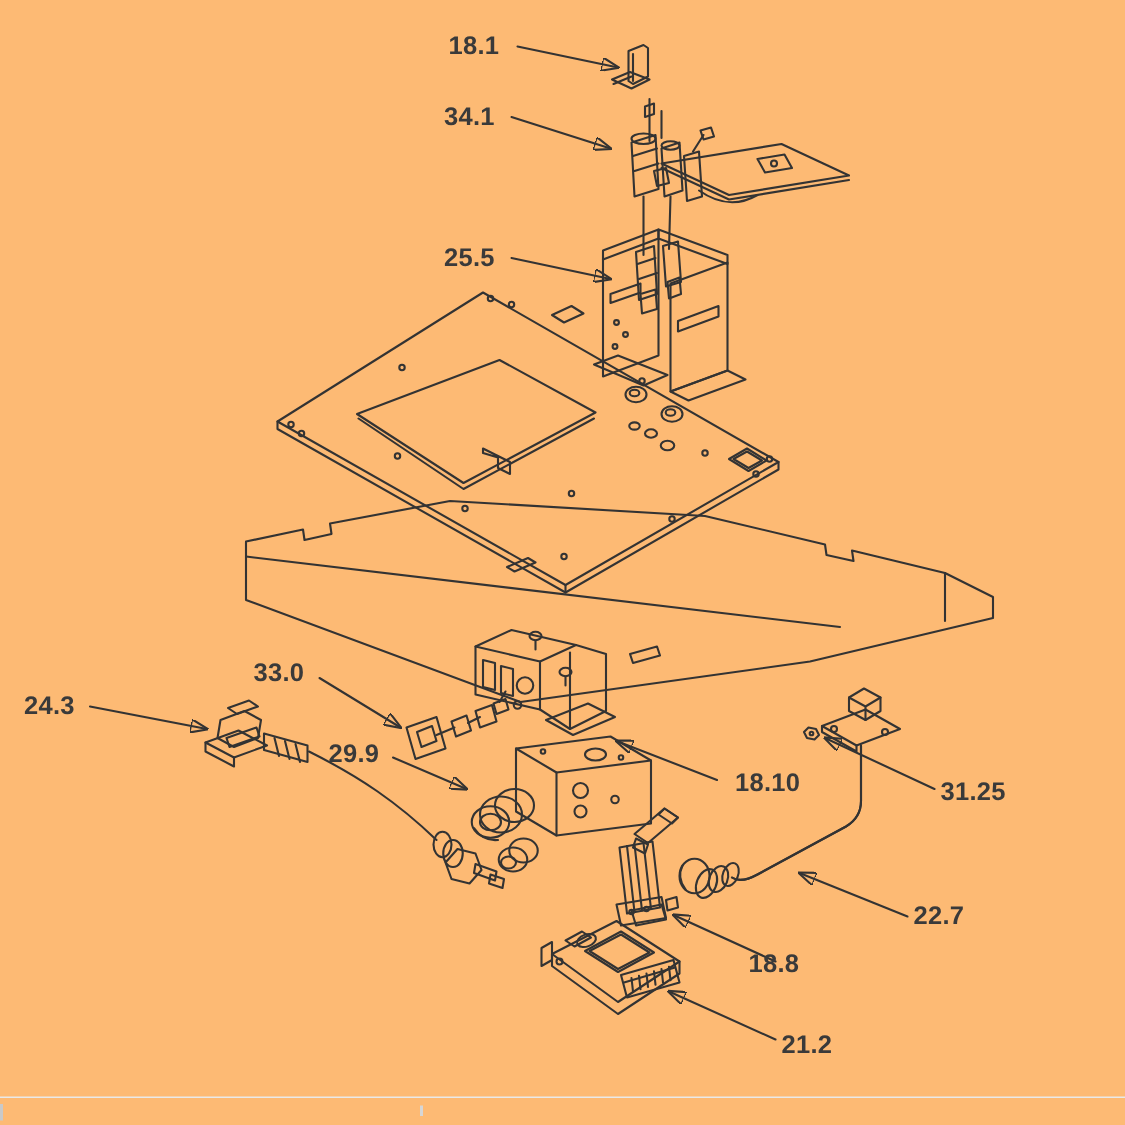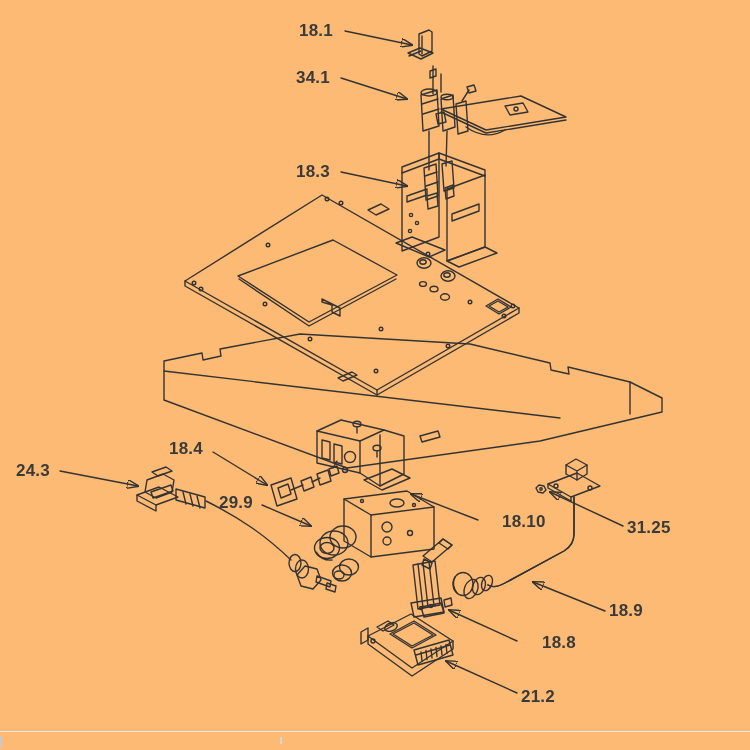--- a/index.html
+++ b/index.html
@@ -257,27 +257,27 @@
     <line x1="517" y1="693" x2="446" y2="661" marker-end="url(#ah)"></line>
     <line x1="517" y1="641" x2="449" y2="610" marker-end="url(#ah)"></line>
     <line x1="605" y1="611" x2="533" y2="582" marker-end="url(#ah)"></line>
     <line x1="478" y1="520" x2="411" y2="494" marker-end="url(#ah)"></line>
     <line x1="623" y1="526" x2="550" y2="492" marker-end="url(#ah)"></line>
   </g>
 </svg>
 
 <div class="plabel" style="left:299px;top:22px">18.1</div>
 <div class="plabel" style="left:296px;top:69px">34.1</div>
-<div class="plabel" style="left:296px;top:163px">18.3</div>
-<div class="plabel" style="left:169px;top:440px">18.4</div>
+<div class="plabel" style="left:296px;top:163px">25.5</div>
+<div class="plabel" style="left:169px;top:440px">33.0</div>
 <div class="plabel" style="left:219px;top:494px">29.9</div>
 <div class="plabel" style="left:16px;top:462px">24.3</div>
 <div class="plabel" style="left:521px;top:688px">21.2</div>
-<div class="plabel" style="left:542px;top:634px">18.8</div>
-<div class="plabel" style="left:609px;top:602px">18.9</div>
-<div class="plabel" style="left:502px;top:513px">18.10</div>
+<div class="plabel" style="left:499px;top:634px">18.8</div>
+<div class="plabel" style="left:609px;top:602px">22.7</div>
+<div class="plabel" style="left:490px;top:513px">18.10</div>
 <div class="plabel" style="left:627px;top:519px">31.25</div>
 
 <div class="footer-line"></div>
 <div class="tick-a"></div>
 <div class="tick-b"></div>
 
 </div>
 
 </body></html>

